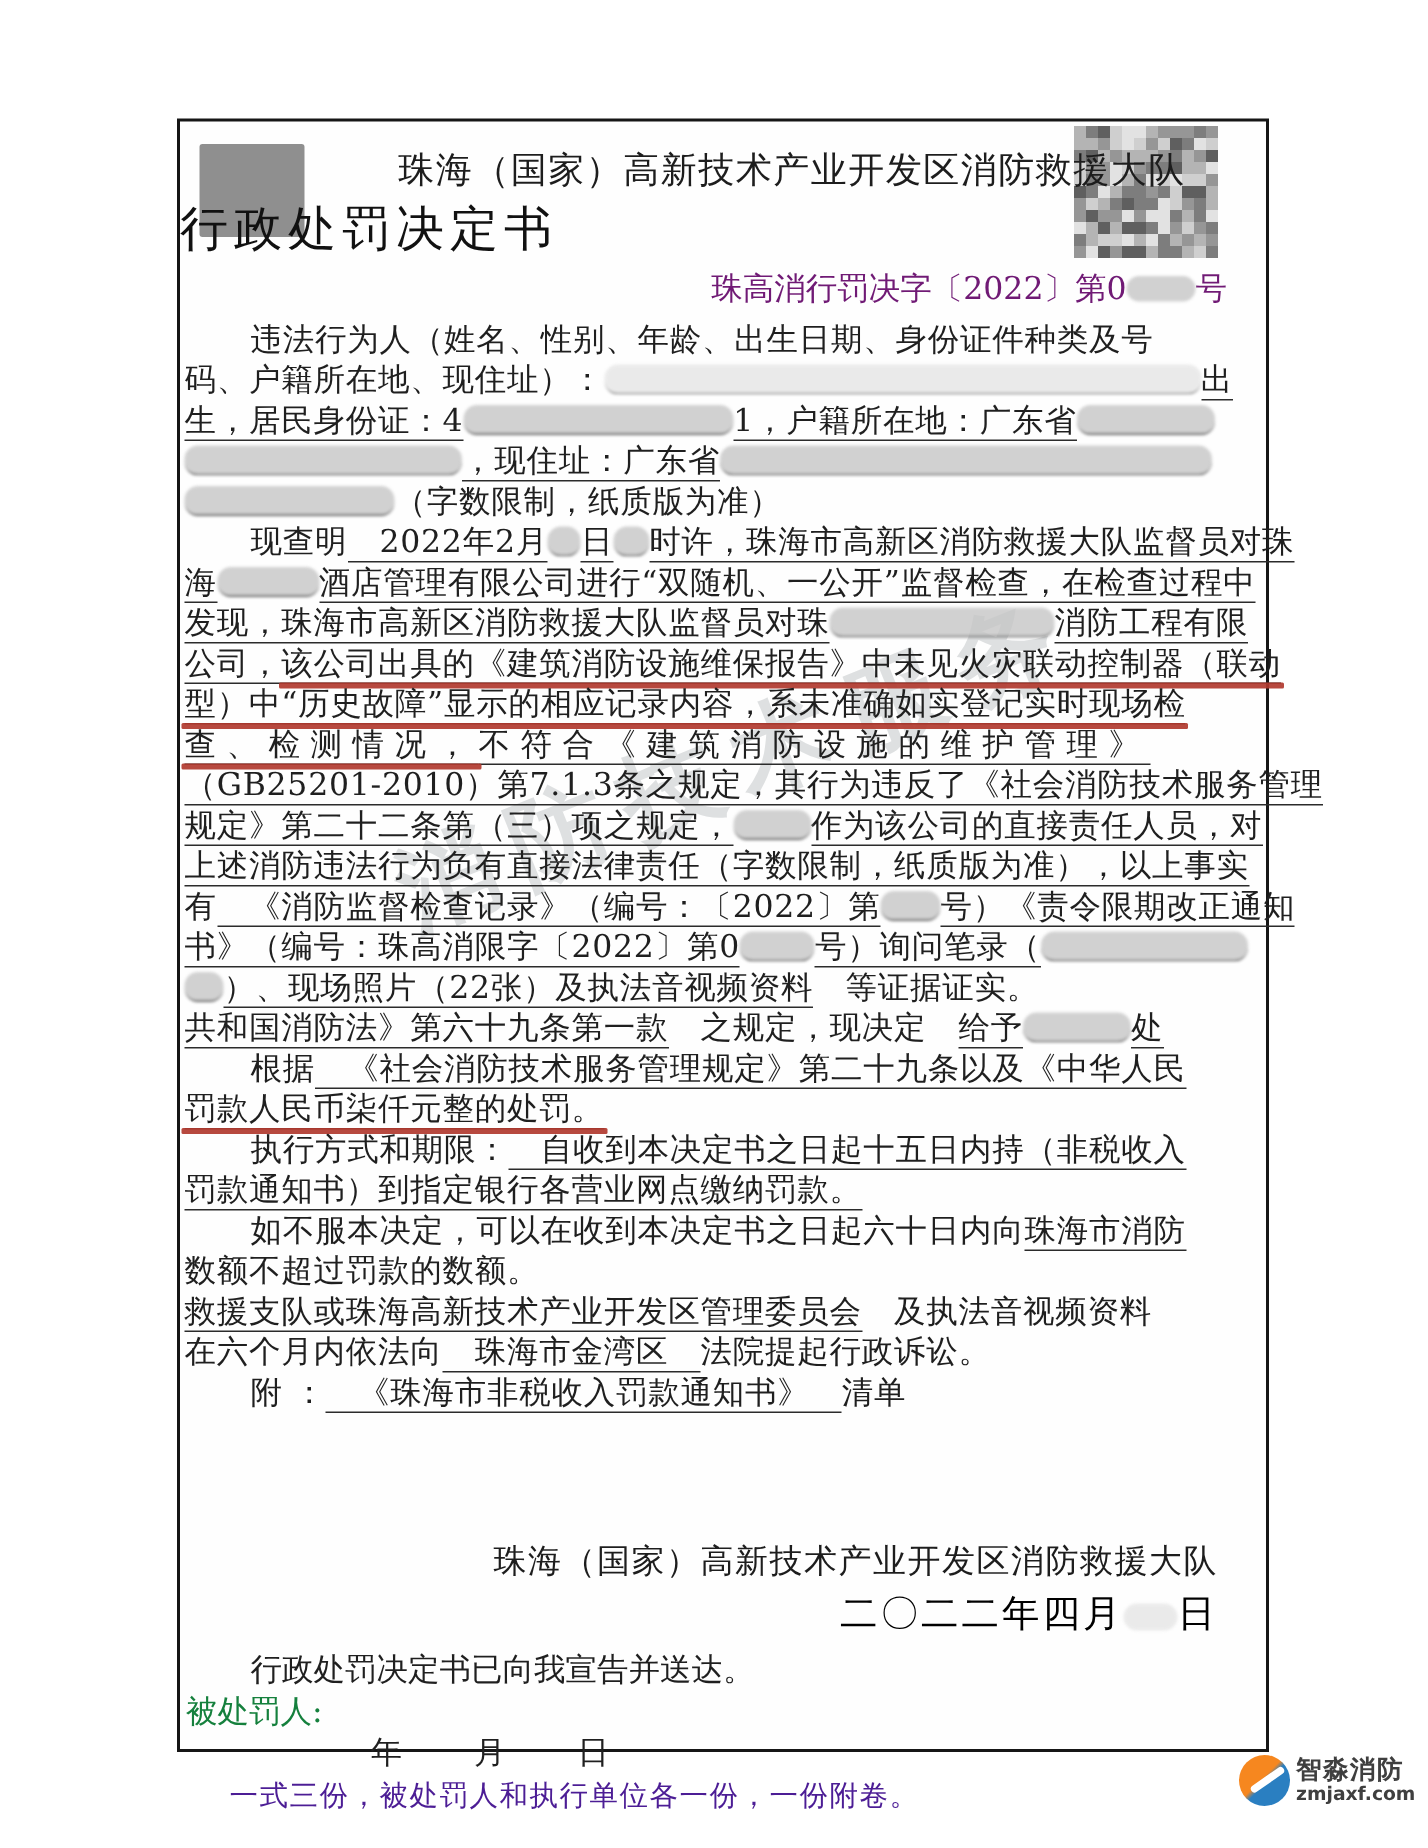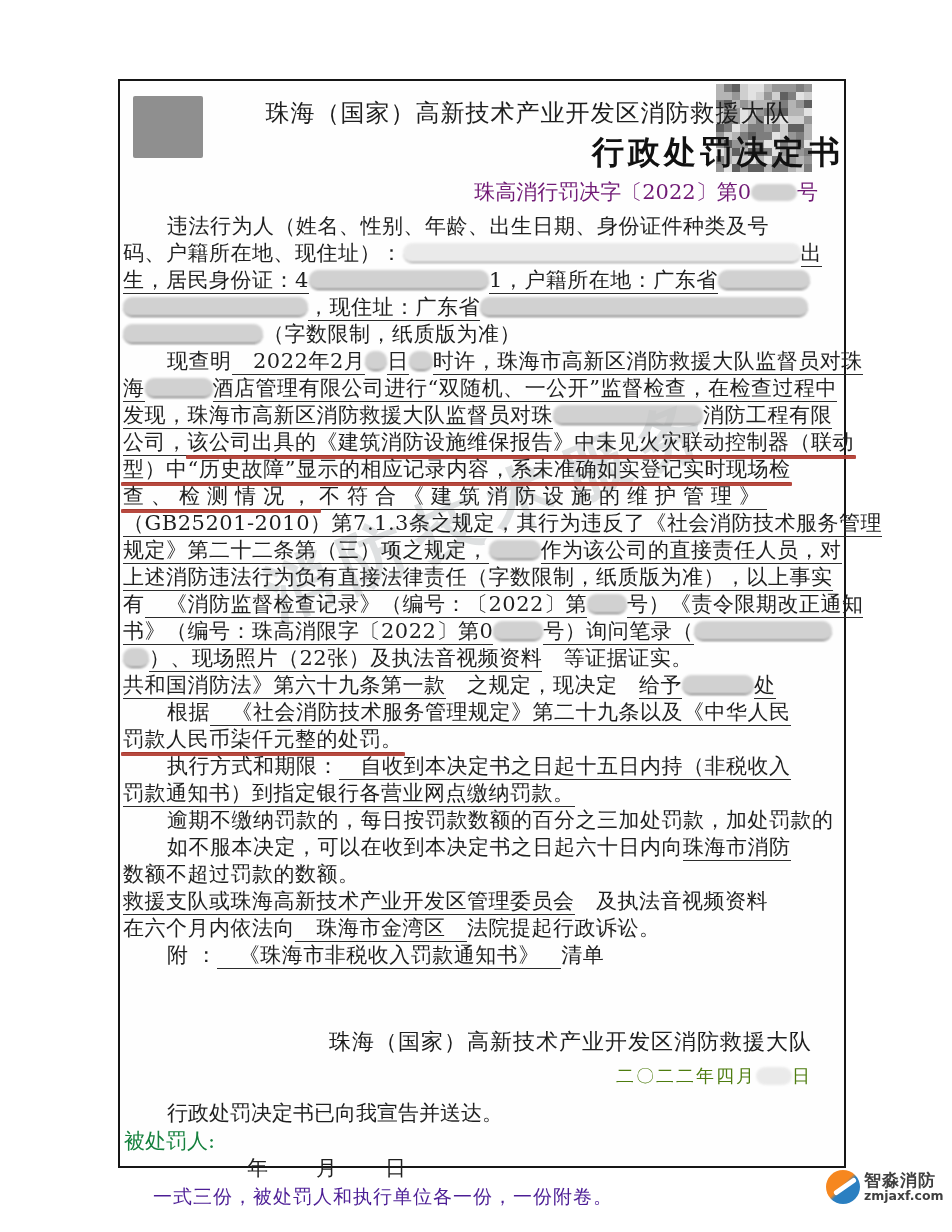--- a/index.html
+++ b/index.html
@@ -13,22 +13,22 @@
     position:absolute;left:118px;top:79px;width:728px;height:1089px;
     border:2px solid #161616;box-sizing:border-box;background:#fefefe;
   }
   
   .org{
     position:absolute;top:16px;left:0;right:0;text-align:center;
     padding-left:92px;font-size:24px;letter-spacing:1px;color:#1d1d1d;
     white-space:nowrap;
   }
   .title{
-    position:absolute;top:50px;left:0;right:0;text-align:right;
-    font-size:32px;font-weight:bold;letter-spacing:4px;color:#111;
+    position:absolute;top:50px;left:0;right:0;text-align:left;
+    font-size:32px;font-weight:normal;letter-spacing:4px;color:#111;
   }
   .docno{
     position:absolute;top:97px;right:26px;font-size:21px;color:#701a75;
     white-space:nowrap;
   }
   
   .mosaic{
     position:absolute;top:3px;right:32px;width:96px;height:88px;
     display:grid;grid-template-columns:repeat(12,1fr);grid-template-rows:repeat(11,1fr);
     overflow:hidden;
@@ -54,21 +54,21 @@
   }
   .redact{
     display:inline-block;height:18px;border-radius:9px;background:#c6c6c6;
     opacity:.8;filter:blur(1.2px);vertical-align:-3px;
   }
   .redact.l{background:#dedede;opacity:.6;}
   .oval{height:17px;vertical-align:-2px;}
   
   .sig{position:absolute;right:32px;top:944px;text-align:right;white-space:nowrap;}
   .sig-org{font-size:22px;color:#1d1d1d;letter-spacing:1px;line-height:34px;}
-  .sig-date{font-size:18px;color:#4d7c0f;letter-spacing:2px;line-height:34px;}
+  .sig-date{font-size:25px;color:#000000;letter-spacing:2px;line-height:34px;}
   .serve{position:absolute;left:47px;top:1018px;font-size:21px;color:#1f1f1f;}
   .punished{position:absolute;left:4px;top:1046px;font-size:21px;color:#15803d;}
   .date-blank{position:absolute;left:127px;top:1073px;font-size:21px;color:#1f1f1f;letter-spacing:2px;}
   
   .watermark{
     position:absolute;left:165px;top:470px;width:560px;
     font-size:66px;color:rgba(150,155,160,.30);letter-spacing:14px;
     transform:rotate(-22deg);transform-origin:left bottom;
     pointer-events:none;white-space:nowrap;font-weight:bold;
   }
@@ -254,21 +254,20 @@
       <div class="line"><span class="u">规定》第二十二条第（三）项之规定，</span><span class="redact u" style="width: 52px;"></span><span class="u">作为该公司的直接责任人员，对</span></div>
       <div class="line"><span class="u">上述消防违法行为负有直接法律责任（字数限制，纸质版为准），以上事实</span></div>
       <div class="line"><span>有</span><span class="u">　《消防监督检查记录》（编号：〔2022〕第</span><span class="redact u" style="width: 40px;"></span><span class="u">号）《责令限期改正通知</span></div>
       <div class="line"><span class="u">书》（编号：珠高消限字〔2022〕第0</span><span class="redact u" style="width: 50px;"></span><span class="u">号）询问笔录（</span><span class="redact u" style="width: 138px;"></span></div>
       <div class="line"><span class="redact u" style="width: 26px;"></span><span class="u">）、现场照片（22张）及执法音视频资料</span><span>　等证据证实。</span></div>
       <div class="line"><span class="u">共和国消防法》第六十九条第一款</span><span>　之规定，现决定　</span><span class="u">给予</span><span class="redact u" style="width: 72px;"></span><span class="u">处</span></div>
       <div class="line indent"><span>根据</span><span class="u">　《社会消防技术服务管理规定》第二十九条以及《中华人民</span></div>
       <div class="line"><span class="u r">罚款人民币柒仟元整的处罚。</span></div>
       <div class="line indent"><span>执行方式和期限：</span><span class="u">　自收到本决定书之日起十五日内持（非税收入</span></div>
       <div class="line"><span class="u">罚款通知书）到指定银行各营业网点缴纳罚款。</span></div>
-      <div class="line indent"><span>逾期不缴纳罚款的，每日按罚款数额的百分之三加处罚款，加处罚款的</span></div>
       <div class="line indent"><span>如不服本决定，可以在收到本决定书之日起六十日内向</span><span class="u">珠海市消防</span></div>
       <div class="line"><span>数额不超过罚款的数额。</span></div>
       <div class="line"><span class="u">救援支队或珠海高新技术产业开发区管理委员会</span><span>　及执法音视频资料</span></div>
       <div class="line"><span>在六个月内依法向</span><span class="u">　珠海市金湾区　</span><span>法院提起行政诉讼。</span></div>
       <div class="line indent"><span>附 ：</span><span class="u">　《珠海市非税收入罚款通知书》　</span><span>清单</span></div>
     </div>
 
   <div class="sig">
     <div class="sig-org">珠海（国家）高新技术产业开发区消防救援大队</div>
     <div class="sig-date">

